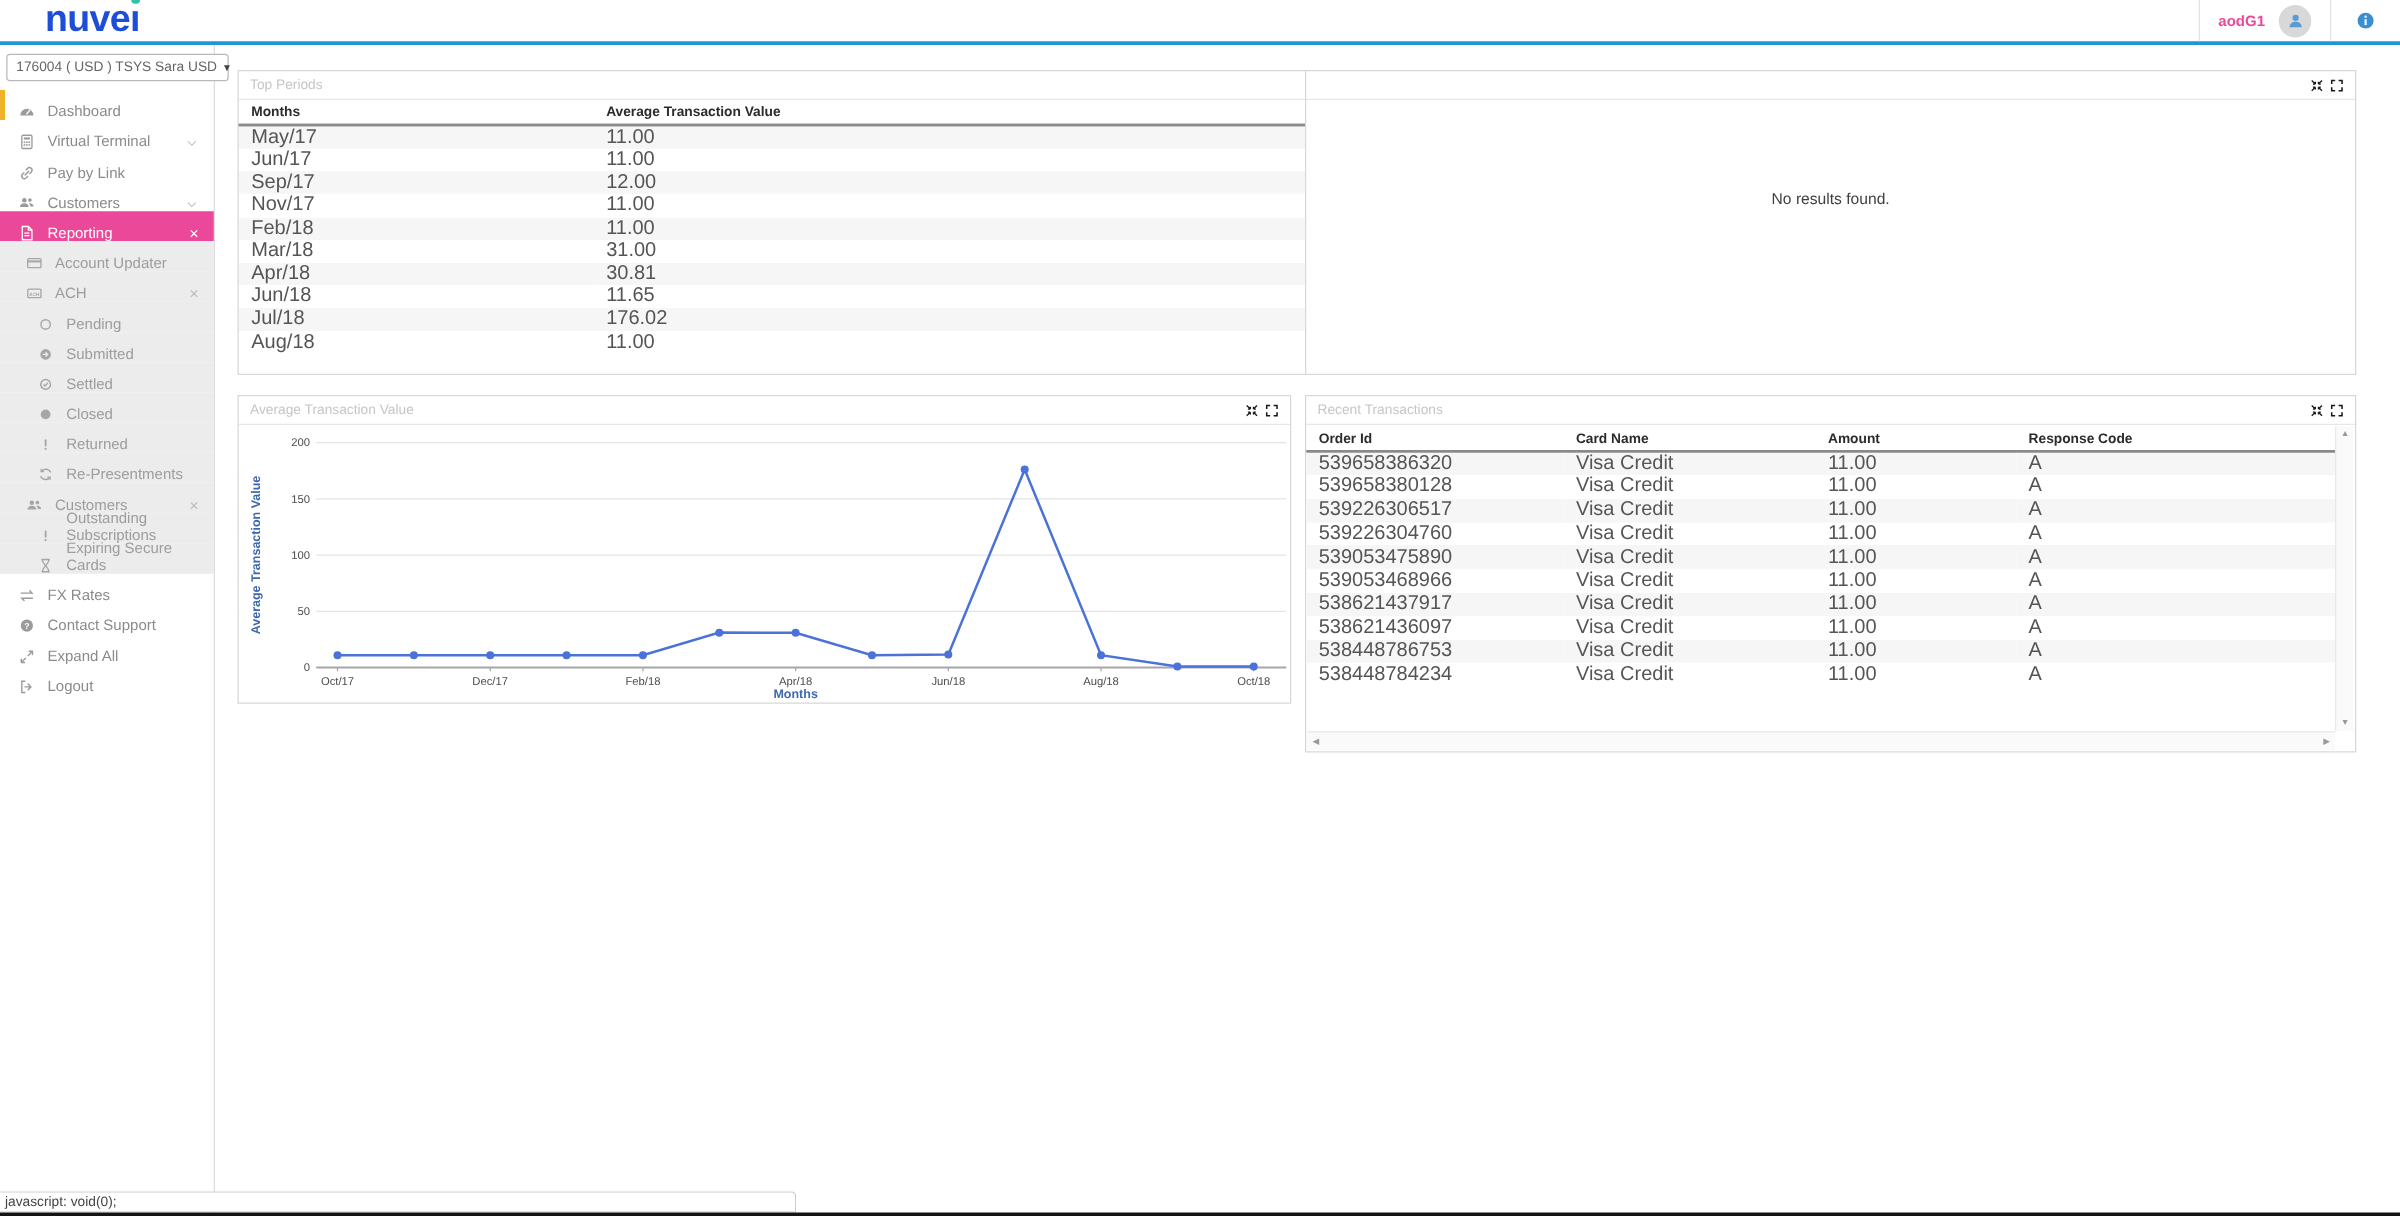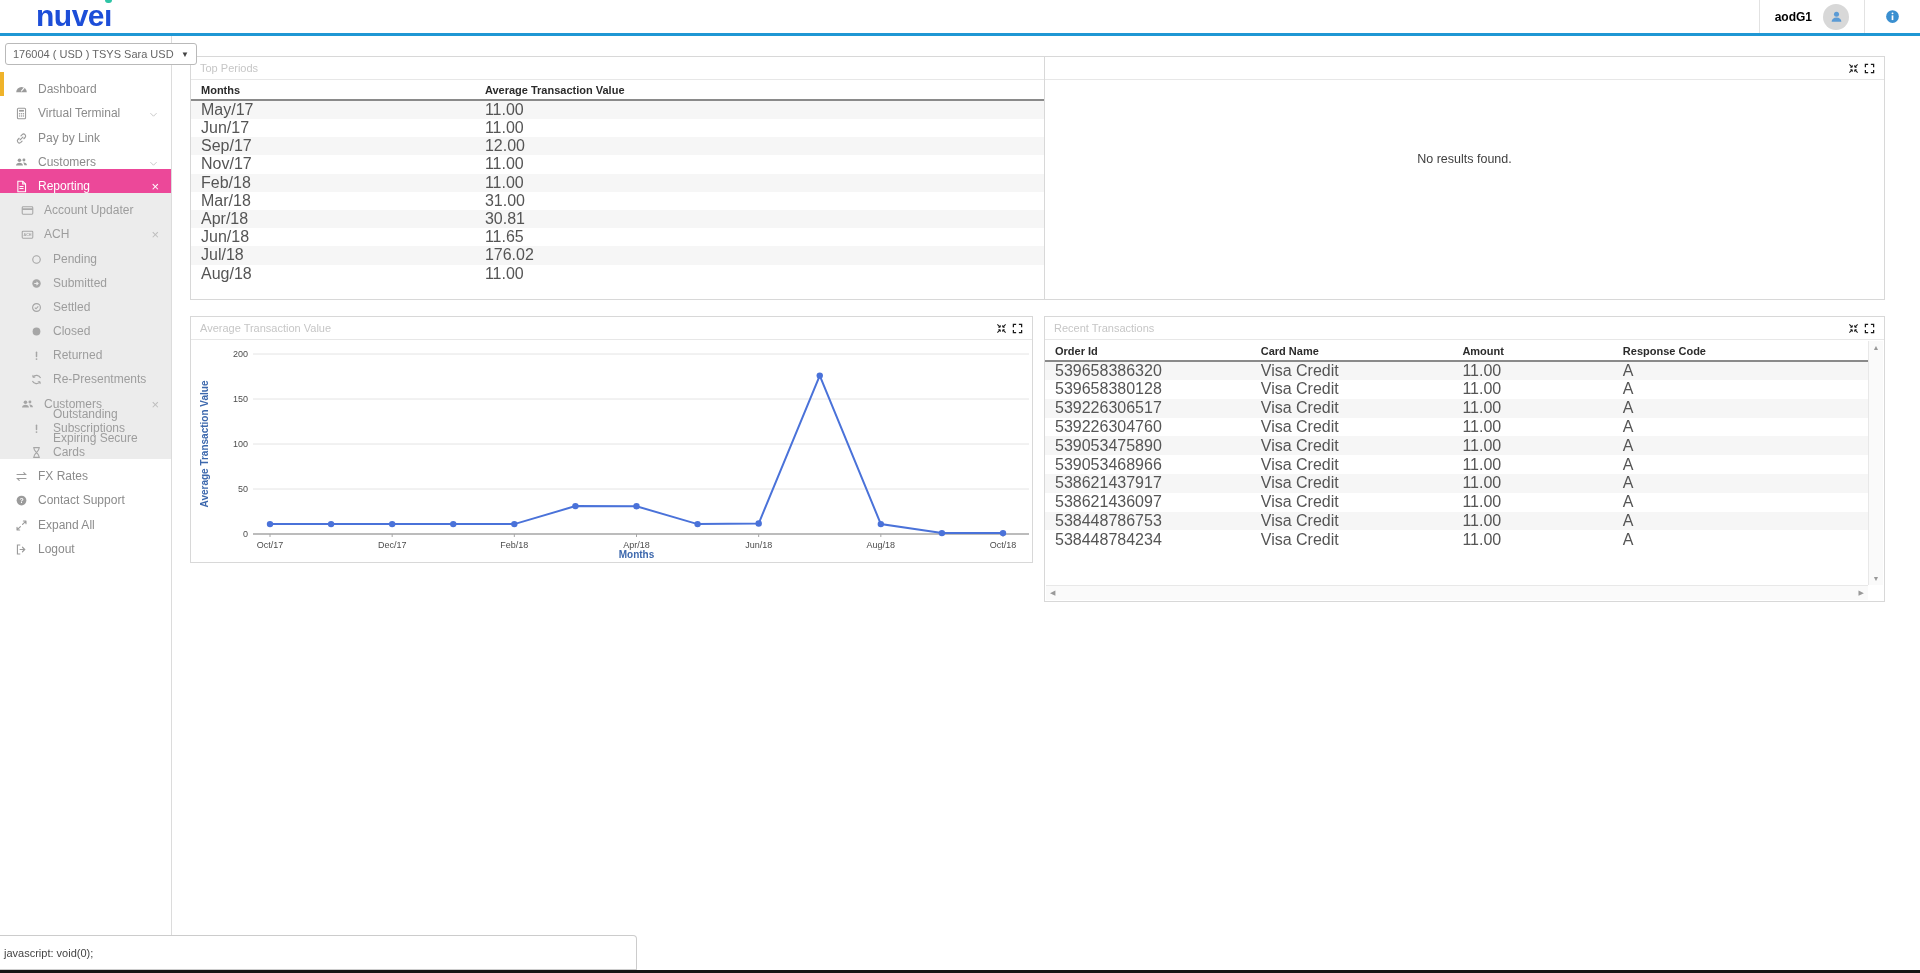--- a/index.html
+++ b/index.html
@@ -6,28 +6,28 @@
 html,body{width:1920px;height:973px;background:#fff;font-family:"Liberation Sans",sans-serif;overflow:hidden}
 body{position:relative}
 
 .topbar{position:absolute;top:0;left:0;right:0;height:36px;background:#fff;border-bottom:3px solid #1f97d4;display:flex;align-items:center;z-index:20}
 .logo{margin-left:36px;font-size:30px;font-weight:bold;color:#1d4ed8;letter-spacing:-.5px;line-height:1;position:relative;top:-1px}
 .logo .li{position:relative;display:inline-block}
 .logo .li .dot{position:absolute;width:6.5px;height:6.5px;border-radius:50%;background:#2ec4a5;top:-4px;left:1px}
 .topbar-right{margin-left:auto;display:flex;align-items:stretch;height:100%}
 .tb-sep{width:1px;background:#e2e2e2;margin:0}
 .user-btn{display:flex;align-items:center;gap:11px;padding:0 15px;cursor:pointer}
-.user-name{font-size:12px;color:#000000;font-weight:bold}
+.user-name{font-size:12px;color:#ec4899;font-weight:bold}
 .avatar{width:26px;height:26px;border-radius:50%;background:#d8d8d8;display:flex;align-items:center;justify-content:center;color:#5b9bd5}
 .avatar svg{width:15px;height:15px}
 .info-btn{padding:0 20px;color:#3a8fd0;display:flex;align-items:center;cursor:pointer}
 .info-btn svg{width:15px;height:15px}
 
 .sidebar{position:absolute;top:36px;left:0;width:172px;bottom:0;background:#fff;border-right:1px solid #dcdcdc;z-index:5}
-.merchant-select{position:absolute;top:7px;left:5px;width:192px;height:22px;background:#fff;border:1px solid #b9b9b9;border-radius:3px;display:flex;align-items:center;justify-content:space-between;padding:0 7px;font-size:11px;color:#666;z-index:6;cursor:pointer;white-space:nowrap}
+.merchant-select{position:absolute;top:7px;left:5px;width:178px;height:22px;background:#fff;border:1px solid #b9b9b9;border-radius:3px;display:flex;align-items:center;justify-content:space-between;padding:0 7px;font-size:11px;color:#666;z-index:6;cursor:pointer;white-space:nowrap}
 .merchant-select .caret{font-size:8px;color:#444;margin-left:4px}
 .nav{position:absolute;top:36px;left:0;right:0}
 .nav-item{height:24.2px;display:flex;align-items:flex-end;font-size:12px;color:#8b8b8b;position:relative;padding-left:13px;cursor:pointer}
 .nav-item .nav-icon{width:16px;display:flex;justify-content:center;margin-right:9px;color:#9b9b9b;flex:none}
 .nav-icon svg{width:13px;height:13px}
 .nav-item.lvl1{padding-left:19px}
 .nav-item.lvl2{padding-left:28px}
 .nav-item.sub{background:#ececec;color:#9d9d9d}
 .nav-item.sub .nav-icon{color:#a6a6a6}
 .nav-item.selected{background:#ec4899;color:#fff}
@@ -54,21 +54,21 @@
 .grid td{font-size:16px;color:#555;height:18.2px;padding:0 0 0 10px;overflow:hidden;white-space:nowrap}
 .grid tbody tr:nth-child(odd){background:#f6f6f6}
 #rt-table td{height:18.8px}
 .no-results{display:flex;justify-content:center;padding-top:72px;font-size:12.5px;color:#3f3f3f}
 .chart-body{position:absolute;top:24px;left:0;right:0;bottom:0}
 .rt-body{position:absolute;top:24px;left:0;right:16px;bottom:16px;overflow:hidden}
 .vscroll{position:absolute;top:24px;right:1px;bottom:16px;width:15px;background:#fafafa;border-left:1px solid #e8e8e8;display:flex;flex-direction:column;justify-content:space-between;align-items:center;padding:3px 0;font-size:7px;color:#999}
 .hscroll{position:absolute;left:1px;right:16px;bottom:1px;height:15px;background:#fafafa;border-top:1px solid #e8e8e8;display:flex;justify-content:space-between;align-items:center;padding:0 4px;font-size:7px;color:#999}
 .sc-arrow{cursor:pointer}
 
-.status-tooltip{position:absolute;left:0;bottom:3px;width:637px;height:35px;background:#fff;border:1px solid #ccc;border-left:none;border-radius:0 4px 0 0;font-size:11px;color:#444;display:flex;align-items:center;padding-left:4px;z-index:30}
+.status-tooltip{position:absolute;left:0;bottom:3px;width:637px;height:17px;background:#fff;border:1px solid #ccc;border-left:none;border-radius:0 4px 0 0;font-size:11px;color:#444;display:flex;align-items:center;padding-left:4px;z-index:30}
 .bottom-strip{position:absolute;left:0;right:0;bottom:0;height:3px;background:#141414;z-index:31}
 </style>
 </head>
 <body>
 
 <div class="topbar">
   <div class="logo" id="logo">nuve<span class="li">ı<span class="dot"></span></span></div>
   <div class="topbar-right">
     <div class="tb-sep"></div>
     <div class="user-btn">

